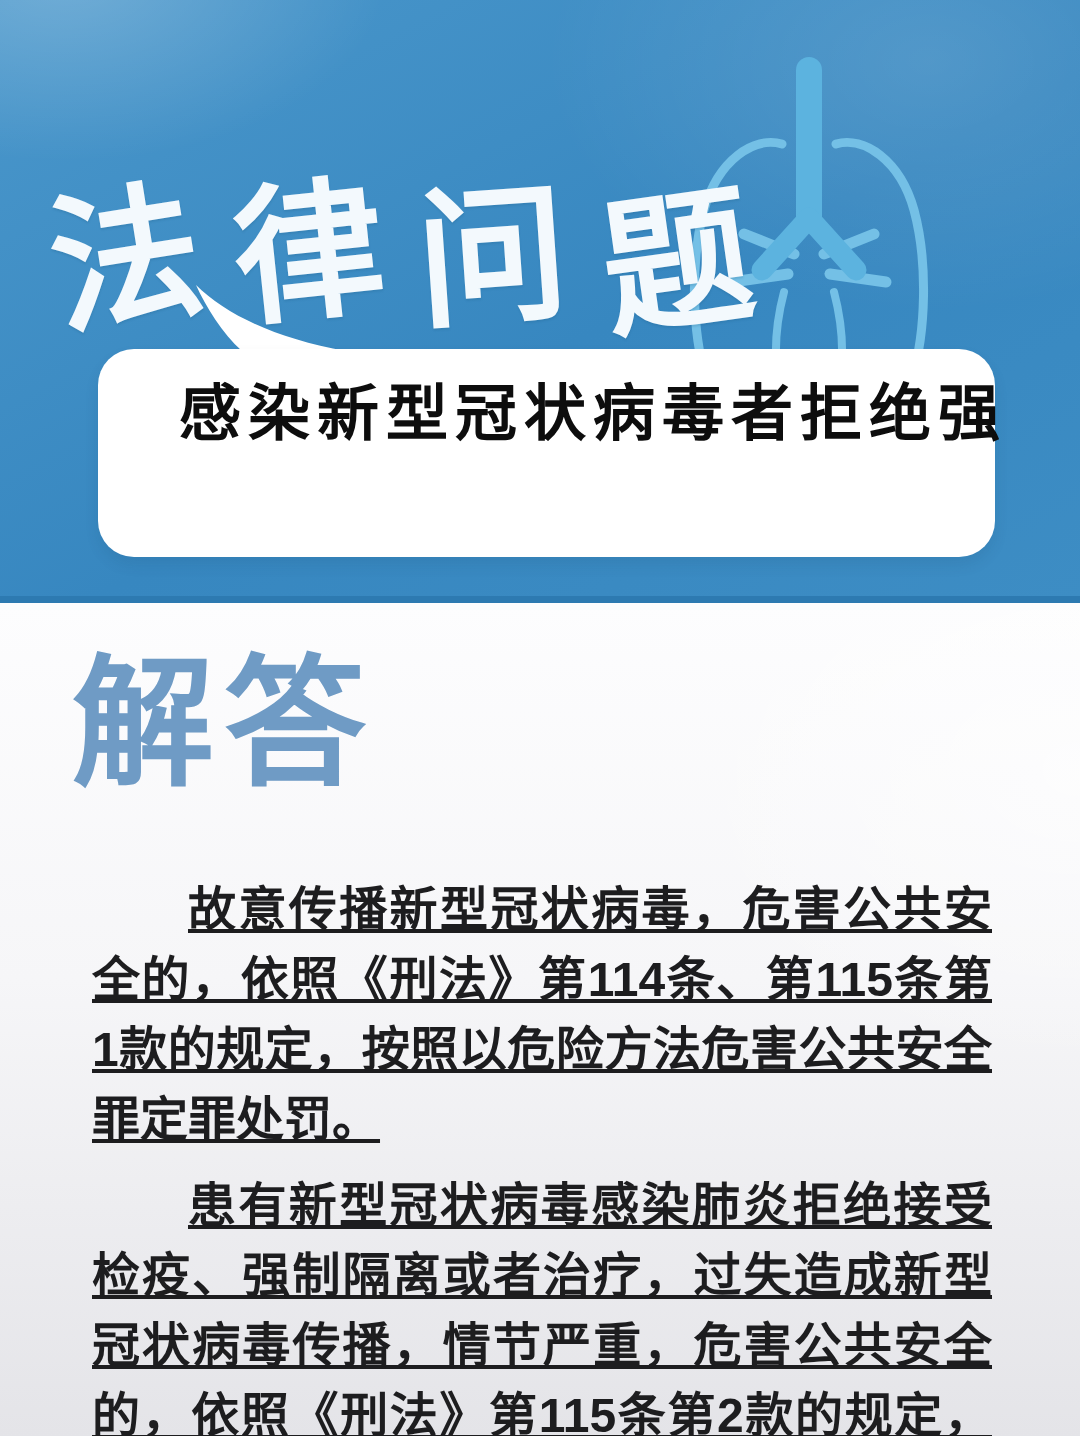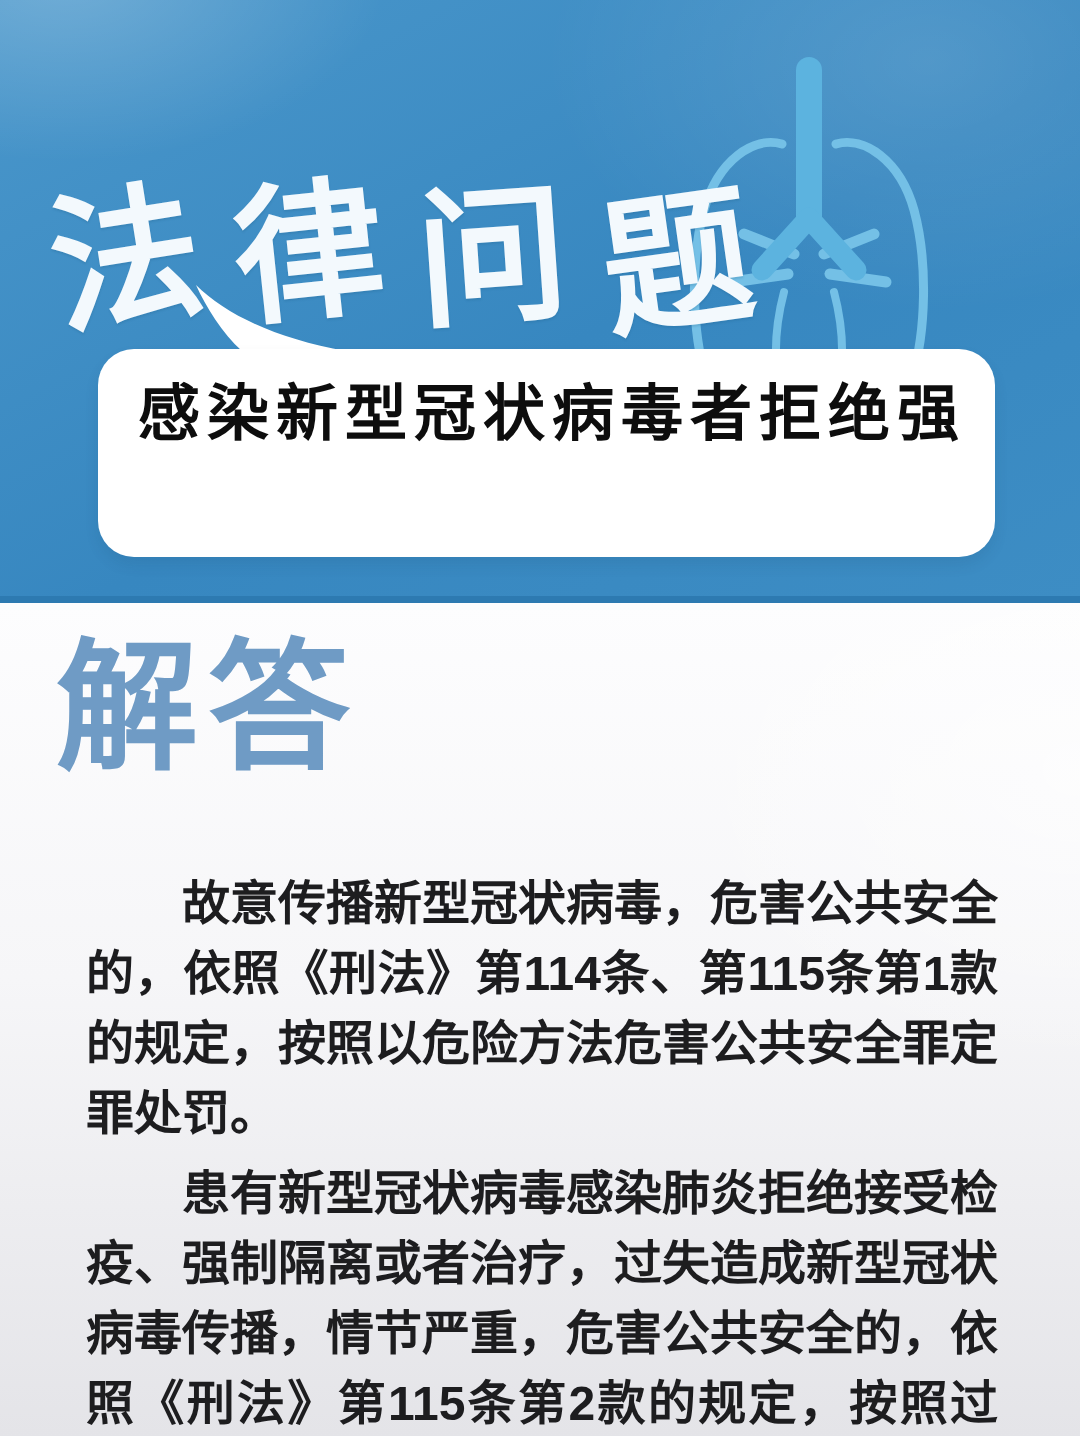--- a/index.html
+++ b/index.html
@@ -47,42 +47,42 @@
     position:absolute;left:98px;top:349px;width:897px;height:208px;z-index:3;
     background:#ffffff;border-radius:36px;
     box-shadow:0 8px 14px rgba(20,60,90,.10);
   }
   .bubble-text{
     padding:24px 28px 0 40px;
     font-family:"DejaVu Serif","Liberation Serif",serif;
     font-weight:700;font-size:62px;line-height:81px;
     color:#0d0d0d;letter-spacing:7px;
   }
-  .bubble-text span{display:block;white-space:nowrap;}
+  .bubble-text span{display:block;white-space:nowrap;margin-left:41px;}
 
   
   .answer{
     position:absolute;top:603px;left:0;width:1080px;height:833px;
     background:
       radial-gradient(ellipse 700px 500px at 100% 20%, rgba(255,255,255,.55), rgba(255,255,255,0) 60%),
       linear-gradient(180deg,#fdfdfe 0%,#f6f6f8 45%,#e4e4e8 100%);
   }
   .answer-heading{
-    position:absolute;left:56px;top:30px;margin:0;
+    position:absolute;left:56px;top:30px;margin:16px;
     font-family:"DejaVu Serif","Liberation Serif",serif;
     font-weight:700;font-size:142px;line-height:1.05;
     color:#6f9bc5;letter-spacing:10px;
   }
   .answer-body{
     position:absolute;left:76px;top:256px;width:932px;
     font-size:48px;line-height:70px;font-weight:700;
     color:#1d1d1f;text-align:justify;
     font-family:"Liberation Sans","DejaVu Sans",sans-serif;
   }
-  .answer-body p{margin:10px;text-indent:2em;}
+  .answer-body p{margin:16px;text-indent:2em;text-decoration:underline;}
 </style>
 </head>
 <body>
 
 <div class="poster">
 
   <div class="header">
 
     <svg class="lungs" viewBox="0 0 322 335" aria-hidden="true">
       <g fill="none" stroke="#74c0e6" stroke-linecap="round">

